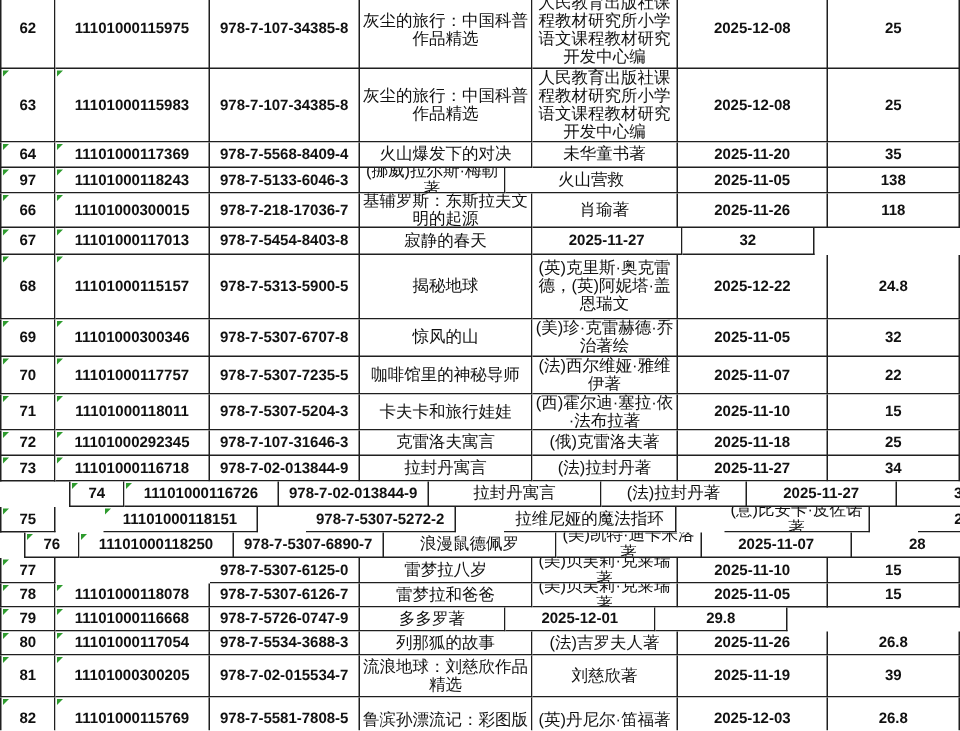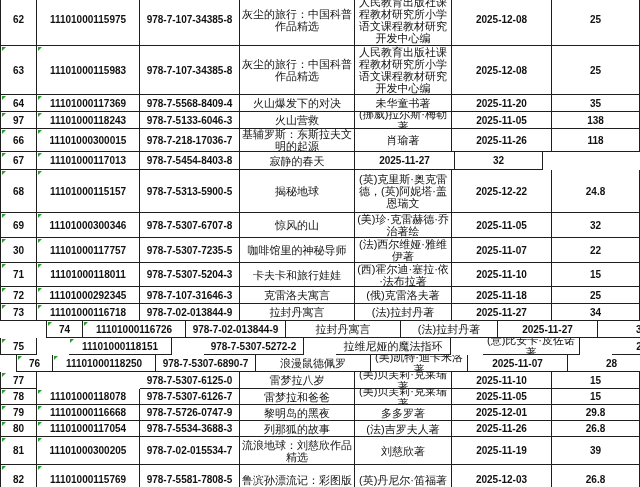--- a/index.html
+++ b/index.html
@@ -129,25 +129,25 @@
           <span class="tri"></span>
           <span>97</span>
         </div>
         <div class="cell num" style="width: 103px; height: 17px;">
           <span class="tri"></span>
           <span>11101000118243</span>
         </div>
         <div class="cell num" style="width: 100px; height: 17px;">
           <span>978-7-5133-6046-3</span>
         </div>
+        <div class="cell cjk" style="width: 97px; height: 17px;">
+          <span>(挪威)拉尔斯·梅勒著</span>
+        </div>
         <div class="cell cjk" style="width: 115px; height: 17px;">
           <span>火山营救</span>
-        </div>
-        <div class="cell cjk" style="width: 97px; height: 17px;">
-          <span>(挪威)拉尔斯·梅勒著</span>
         </div>
         <div class="cell num" style="width: 100px; height: 17px;">
           <span>2025-11-05</span>
         </div>
         <div class="cell num" style="width: 88px; height: 17px;">
           <span>138</span>
         </div>
       </div>
       <div class="row" style="height: 23px;">
         <div class="cell num first" style="width: 37px; height: 23px;">
@@ -242,21 +242,21 @@
         <div class="cell num" style="width: 100px; height: 25px;">
           <span>2025-11-05</span>
         </div>
         <div class="cell num" style="width: 88px; height: 25px;">
           <span>32</span>
         </div>
       </div>
       <div class="row" style="height: 25px;">
         <div class="cell num first" style="width: 37px; height: 25px;">
           <span class="tri"></span>
-          <span>30</span>
+          <span>70</span>
         </div>
         <div class="cell num" style="width: 103px; height: 25px;">
           <span class="tri"></span>
           <span>11101000117757</span>
         </div>
         <div class="cell num" style="width: 100px; height: 25px;">
           <span>978-7-5307-7235-5</span>
         </div>
         <div class="cell cjk" style="width: 115px; height: 25px;">
           <span>咖啡馆里的神秘导师</span>
@@ -475,23 +475,20 @@
         <div class="cell num first" style="width: 37px; height: 16px;">
           <span class="tri"></span>
           <span>79</span>
         </div>
         <div class="cell num" style="width: 103px; height: 16px;">
           <span class="tri"></span>
           <span>11101000116668</span>
         </div>
         <div class="cell num" style="width: 100px; height: 16px;">
           <span>978-7-5726-0747-9</span>
-        </div>
-        <div class="cell cjk" style="width: 115px; height: 16px;">
-          <span>黎明岛的黑夜</span>
         </div>
         <div class="cell cjk" style="width: 97px; height: 16px;">
           <span>多多罗著</span>
         </div>
         <div class="cell num" style="width: 100px; height: 16px;">
           <span>2025-12-01</span>
         </div>
         <div class="cell num" style="width: 88px; height: 16px;">
           <span>29.8</span>
         </div>

